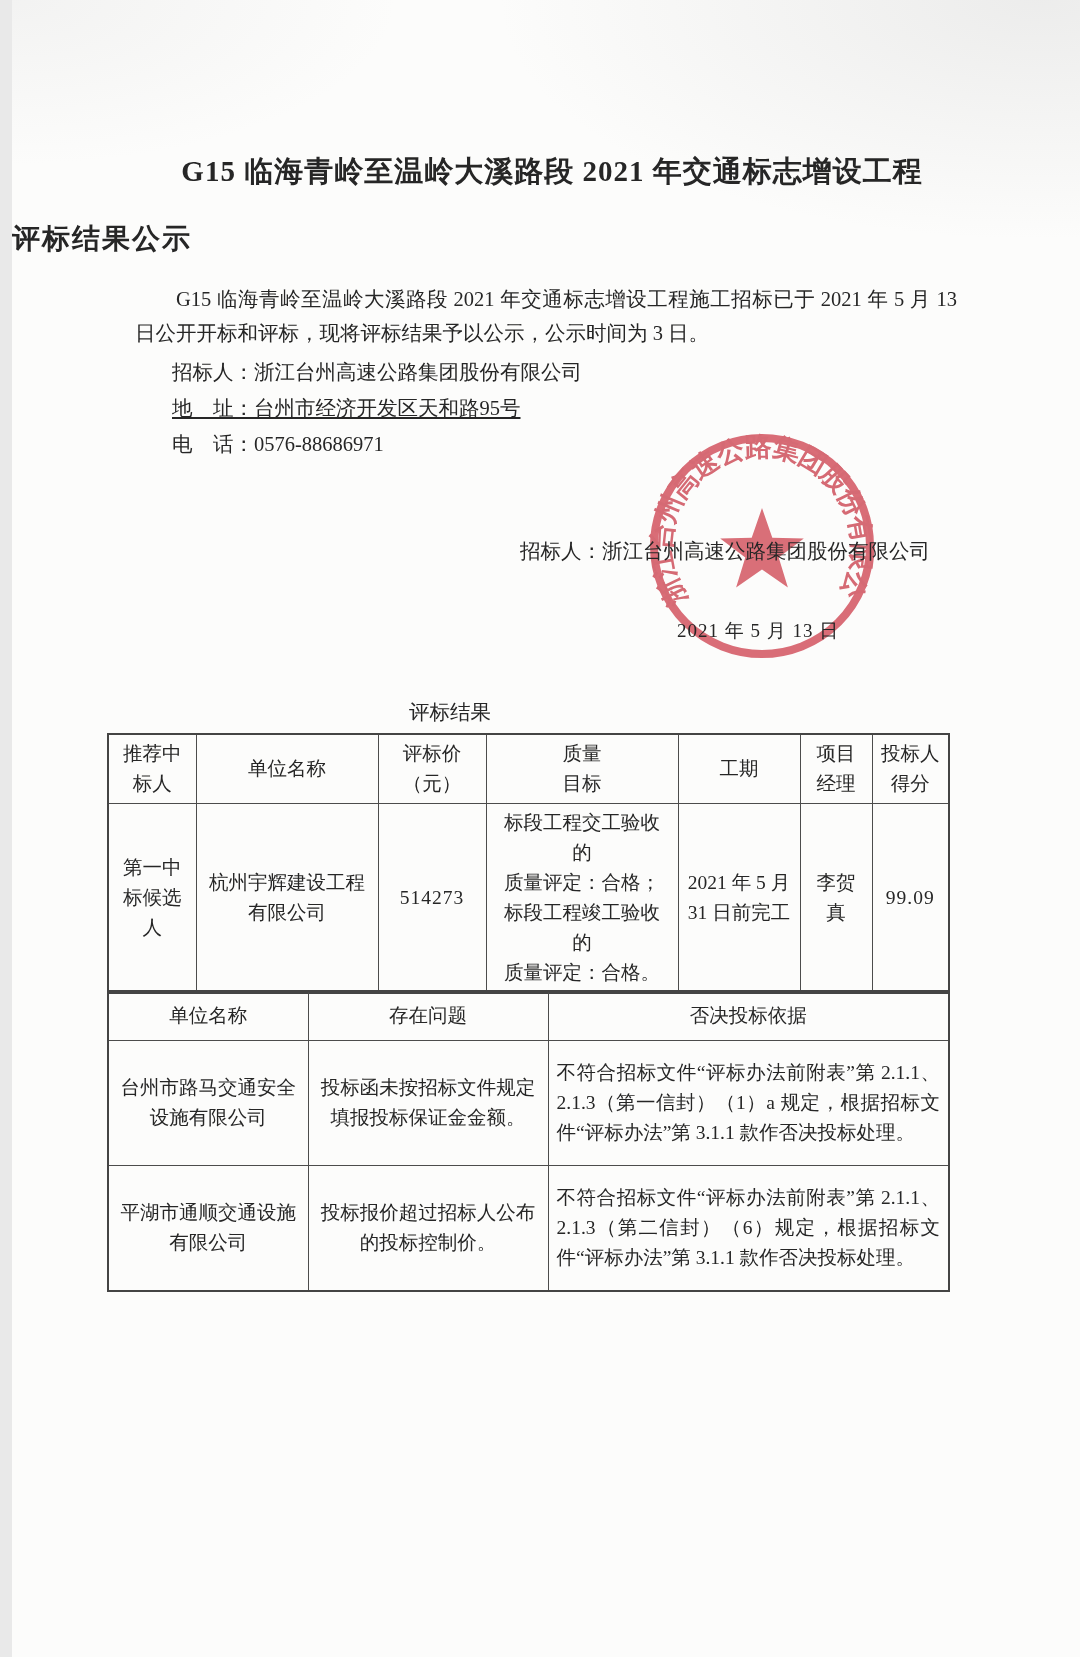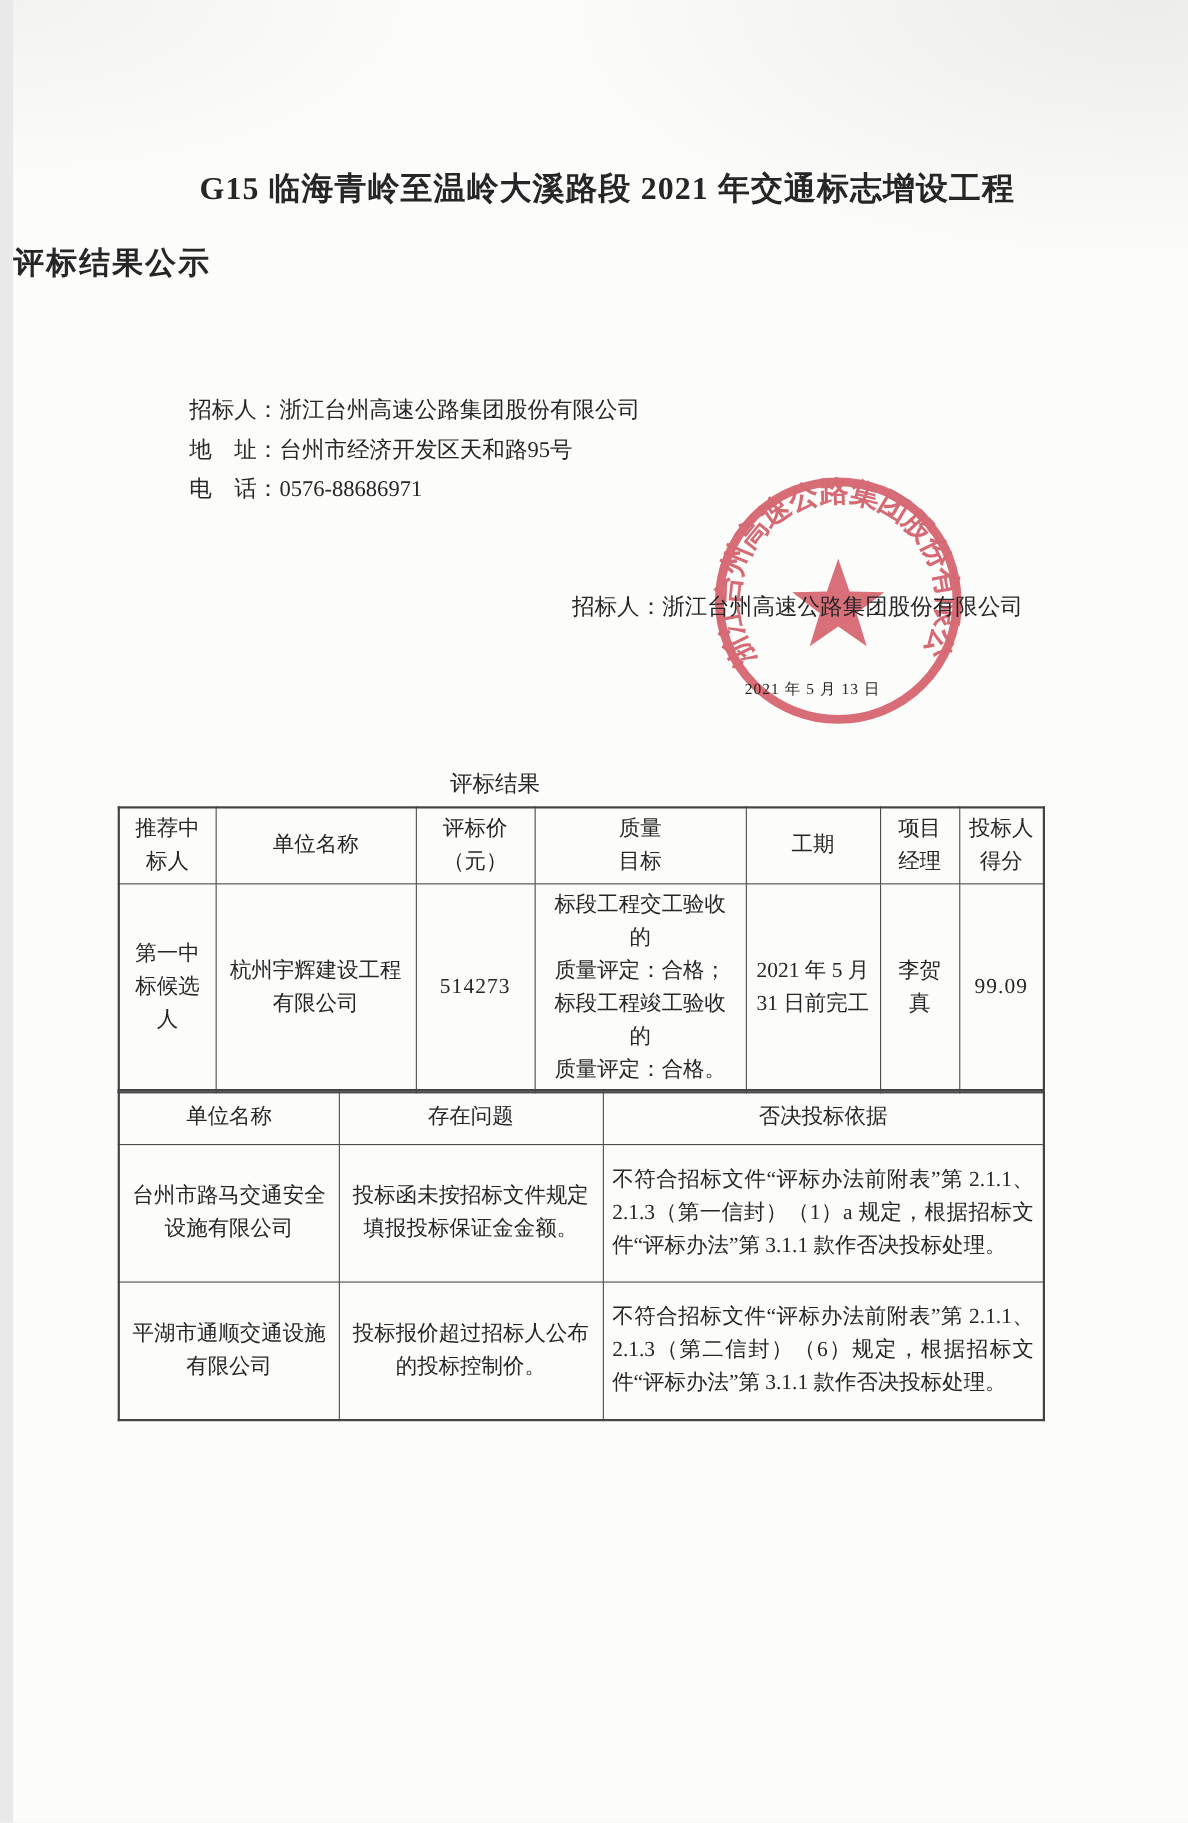--- a/index.html
+++ b/index.html
@@ -25,28 +25,28 @@
   .doc-subtitle{
     position:absolute;left:0;top:220px;width:1080px;
     text-align:left;font-size:28px;font-weight:bold;letter-spacing:2px;
   }
   .intro{
     position:absolute;left:123px;top:282px;width:822px;
     font-size:20.5px;line-height:34px;text-indent:2em;text-align:justify;
   }
   .contact{position:absolute;left:160px;font-size:20.5px;white-space:nowrap;}
   .contact-tenderer{top:358px;}
-  .contact-address{top:394px;}
+  .contact-address{top:394px;text-decoration:underline;}
   .contact-phone{top:430px;}
 
   .sig-line{
     position:absolute;left:508px;top:537px;font-size:20.5px;white-space:nowrap;
   }
   .sig-date{
-    position:absolute;left:665px;top:618px;font-size:14px;white-space:nowrap;letter-spacing:1px;
+    position:absolute;left:665px;top:618px;font-size:19px;white-space:nowrap;letter-spacing:1px;
   }
   .seal{
     position:absolute;left:630px;top:424px;width:240px;height:240px;
     opacity:.82;mix-blend-mode:multiply;pointer-events:none;
   }
 
   .tbl-caption{position:absolute;width:876px;left:0;text-align:center;font-size:20.5px;}
   .caption-result{top:698px;}
   .caption-reject{top:955px;}
 
@@ -76,20 +76,21 @@
   .num{letter-spacing:1px;}
 </style>
 </head>
 <body>
 
 <div class="page">
 
   <div class="doc-title">G15 临海青岭至温岭大溪路段 2021 年交通标志增设工程</div>
   <div class="doc-subtitle">评标结果公示</div>
 
+  <div class="intro">G15 临海青岭至温岭大溪路段 2021 年交通标志增设工程施工招标已于 2021 年 5 月 13 日公开开标和评标，现将评标结果予以公示，公示时间为 3 日。</div>
 
   <div class="contact contact-tenderer">招标人：浙江台州高速公路集团股份有限公司</div>
   <div class="contact contact-address">地　址：台州市经济开发区天和路95号</div>
   <div class="contact contact-phone">电　话：0576-88686971</div>
 
   <svg class="seal" viewBox="0 0 240 240" width="240" height="240">
     <circle cx="120" cy="122" r="108" fill="none" stroke="#d44e5b" stroke-width="8"></circle>
     <polygon points="120,84 130.3,113.8 161.8,114.4 136.7,133.4 145.9,163.6 120,145.6 94.1,163.6 103.3,133.4 78.2,114.4 109.7,113.8" fill="#d4505c"></polygon>
     <path id="sealArc" d="M 47 177 A 91 91 0 1 1 193 177" fill="none"></path>
     <text font-size="27" font-weight="bold" fill="#d04a57" letter-spacing="1">

